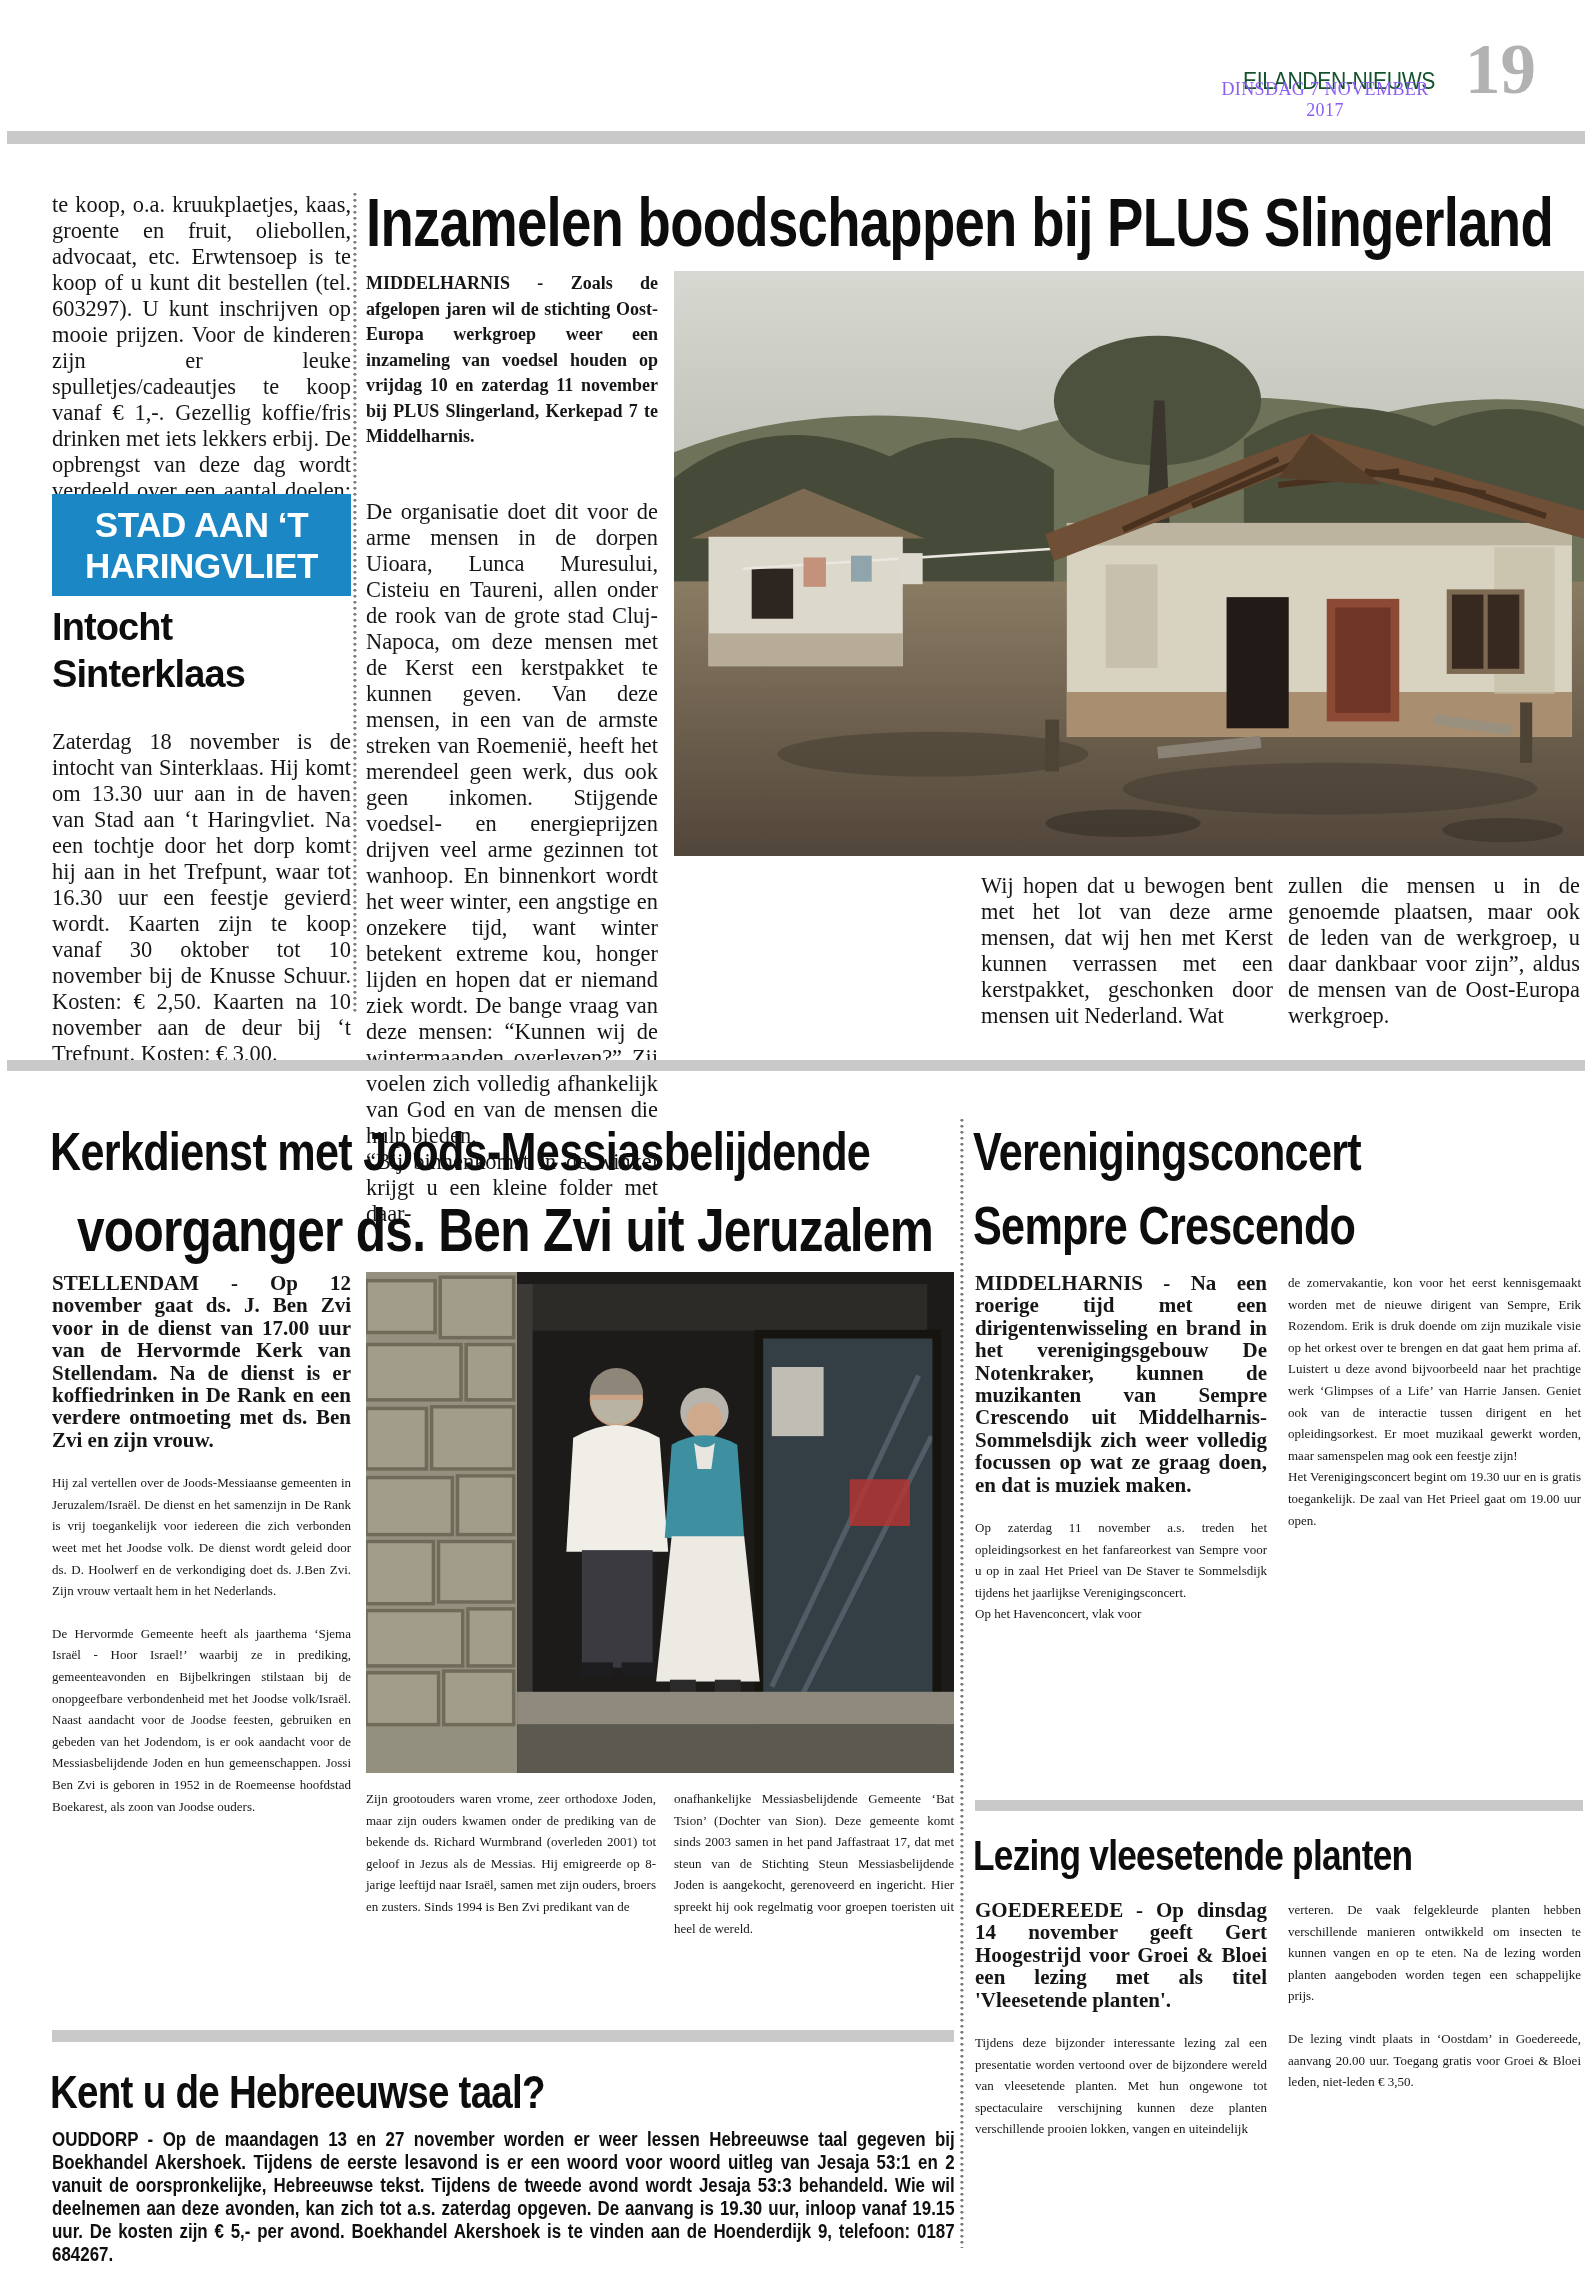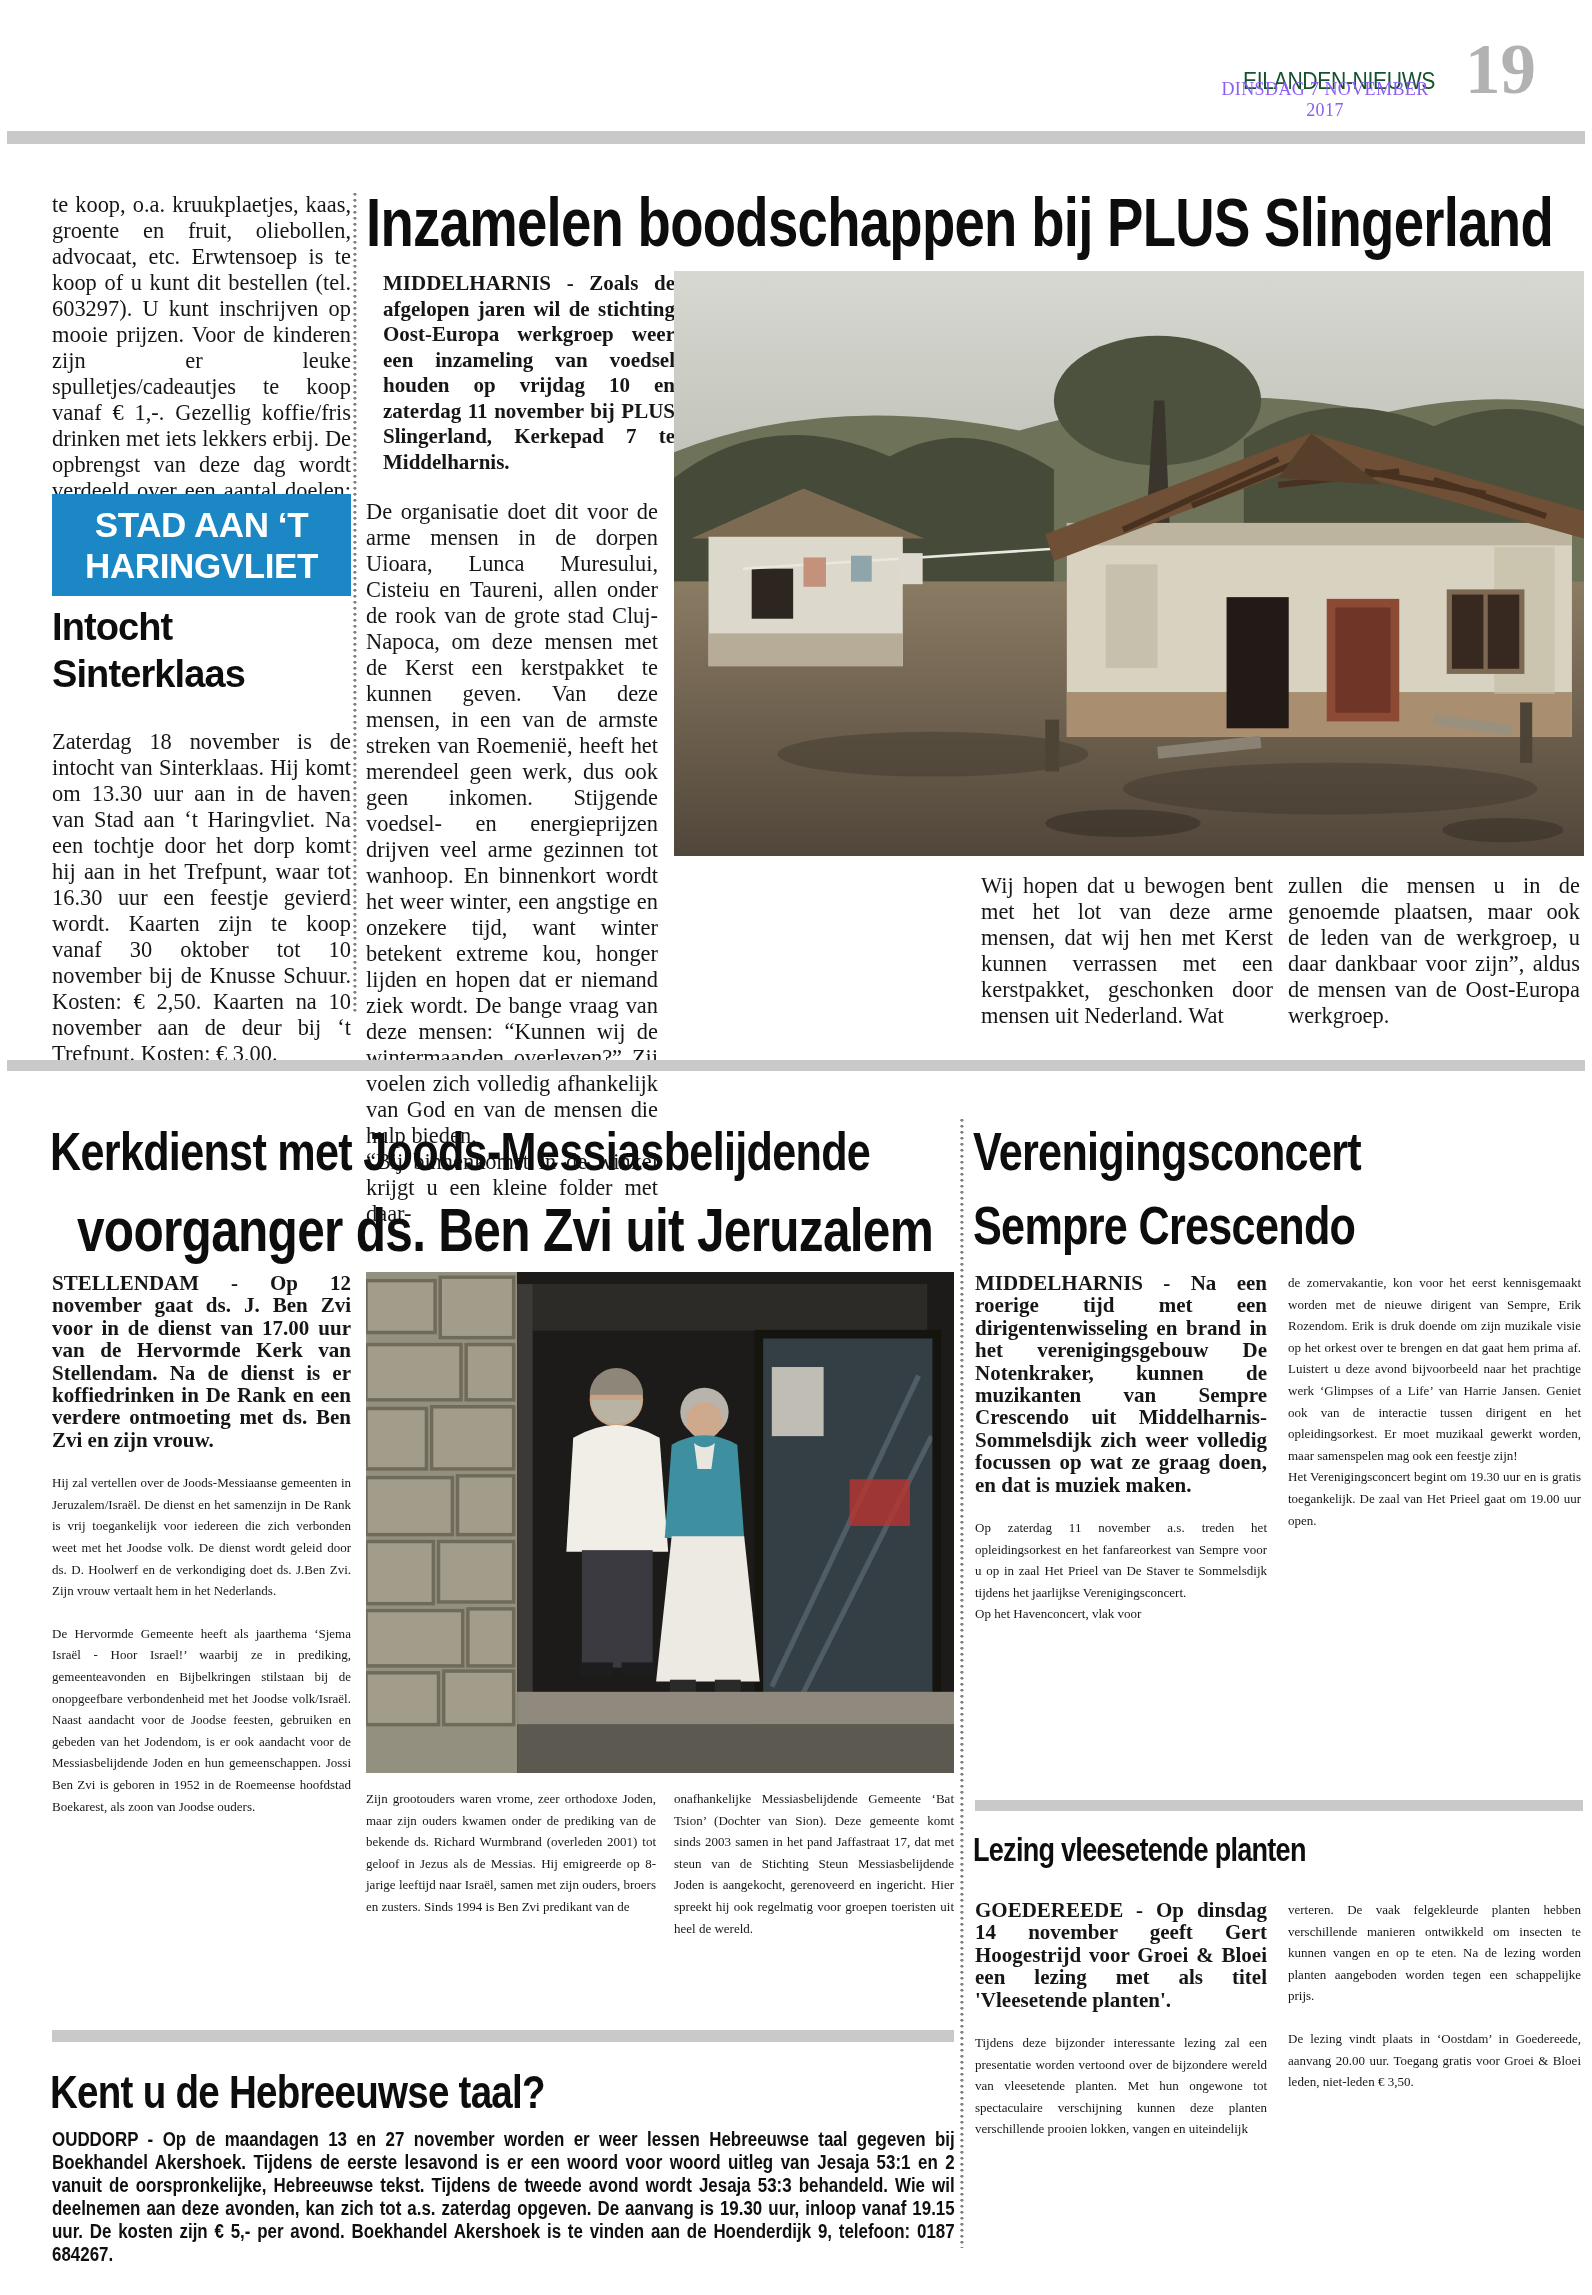--- a/index.html
+++ b/index.html
@@ -1,21 +1,21 @@
 <!DOCTYPE html>
 <html style="font-size:14px"><head>
 <meta charset="utf-8">
 <style>
   html,body{margin:0;padding:0;background:#9a9a9a;}
   .page{position:relative;width:1592px;height:2295px;background:#ffffff;overflow:hidden;
         font-family:"Liberation Serif",serif;color:#161616;}
   .abs{position:absolute;}
   .serif-body{font-size:22.4px;line-height:26px;text-align:justify;}
   .serif-body2{font-size:13px;line-height:21.6px;text-align:justify;}
-  .lead1{font-size:21px;line-height:25.5px;font-weight:bold;text-align:justify;margin-left:17px;}
+  .lead1{font-size:18px;line-height:25.5px;font-weight:bold;text-align:justify;}
   .lead2{font-size:21px;line-height:22.4px;font-weight:bold;text-align:justify;}
   p{margin:0;}
   .gap{margin-top:21px;}
   .sans{font-family:"Liberation Sans",sans-serif;}
   .cx{display:inline-block;transform-origin:left top;white-space:nowrap;}
   .hl{font-family:"Liberation Sans",sans-serif;font-weight:bold;color:#0d0d0d;letter-spacing:-0.9px;}
   .graybar{background:#c9c9c9;}
   .vdots{width:3.5px;background-image:radial-gradient(circle at 1.7px 2.2px,#7d7d7d 1.2px,rgba(0,0,0,0) 1.6px);background-size:3.5px 6px;background-repeat:repeat-y;}
   .badge{color:#ffffff;text-align:center;font-weight:bold;font-family:"Liberation Sans",sans-serif;}
   svg{display:block;}
@@ -210,21 +210,21 @@
     <p class="lead2">MIDDELHARNIS - Na een roerige tijd met een dirigentenwisseling en brand in het verenigingsgebouw De Notenkraker, kunnen de muzikanten van Sempre Crescendo uit Middelharnis-Sommelsdijk zich weer volledig focussen op wat ze graag doen, en dat is muziek maken.</p>
     <p class="serif-body2 gap">Op zaterdag 11 november a.s. treden het opleidingsorkest en het fanfareorkest van Sempre voor u op in zaal Het Prieel van De Staver te Sommelsdijk tijdens het jaarlijkse Verenigingsconcert.</p>
     <p class="serif-body2">Op het Havenconcert, vlak voor</p>
   </div>
   <div class="abs" style="left:1288px;top:1272px;width:293px;">
     <p class="serif-body2">de zomervakantie, kon voor het eerst kennisgemaakt worden met de nieuwe dirigent van Sempre, Erik Rozendom. Erik is druk doende om zijn muzikale visie op het orkest over te brengen en dat gaat hem prima af. Luistert u deze avond bijvoorbeeld naar het prachtige werk ‘Glimpses of a Life’ van Harrie Jansen. Geniet ook van de interactie tussen dirigent en het opleidingsorkest. Er moet muzikaal gewerkt worden, maar samenspelen mag ook een feestje zijn!</p>
     <p class="serif-body2">Het Verenigingsconcert begint om 19.30 uur en is gratis toegankelijk. De zaal van Het Prieel gaat om 19.00 uur open.</p>
   </div>
 
   <div class="abs graybar" style="left:975px;top:1800px;width:608px;height:11.2px;"></div>
-  <div class="abs hl" style="left:973px;top:1831px;font-size:33px;">
+  <div class="abs hl" style="left:973px;top:1831px;font-size:43px;">
     <span class="cx" style="transform:scaleX(0.82);">Lezing vleesetende planten</span>
   </div>
   <div class="abs" style="left:975px;top:1899px;width:292px;">
     <p class="lead2">GOEDEREEDE - Op dinsdag 14 november geeft Gert Hoogestrijd voor Groei &amp; Bloei een lezing met als titel 'Vleesetende planten'.</p>
     <p class="serif-body2 gap">Tijdens deze bijzonder interessante lezing zal een presentatie worden vertoond over de bijzondere wereld van vleesetende planten. Met hun ongewone tot spectaculaire verschijning kunnen deze planten verschillende prooien lokken, vangen en uiteindelijk</p>
   </div>
   <div class="abs" style="left:1288px;top:1899px;width:293px;">
     <p class="serif-body2">verteren. De vaak felgekleurde planten hebben verschillende manieren ontwikkeld om insecten te kunnen vangen en op te eten. Na de lezing worden planten aangeboden worden tegen een schappelijke prijs.</p>
     <p class="serif-body2 gap">De lezing vindt plaats in ‘Oostdam’ in Goedereede, aanvang 20.00 uur. Toegang gratis voor Groei &amp; Bloei leden, niet-leden € 3,50.</p>
   </div>

